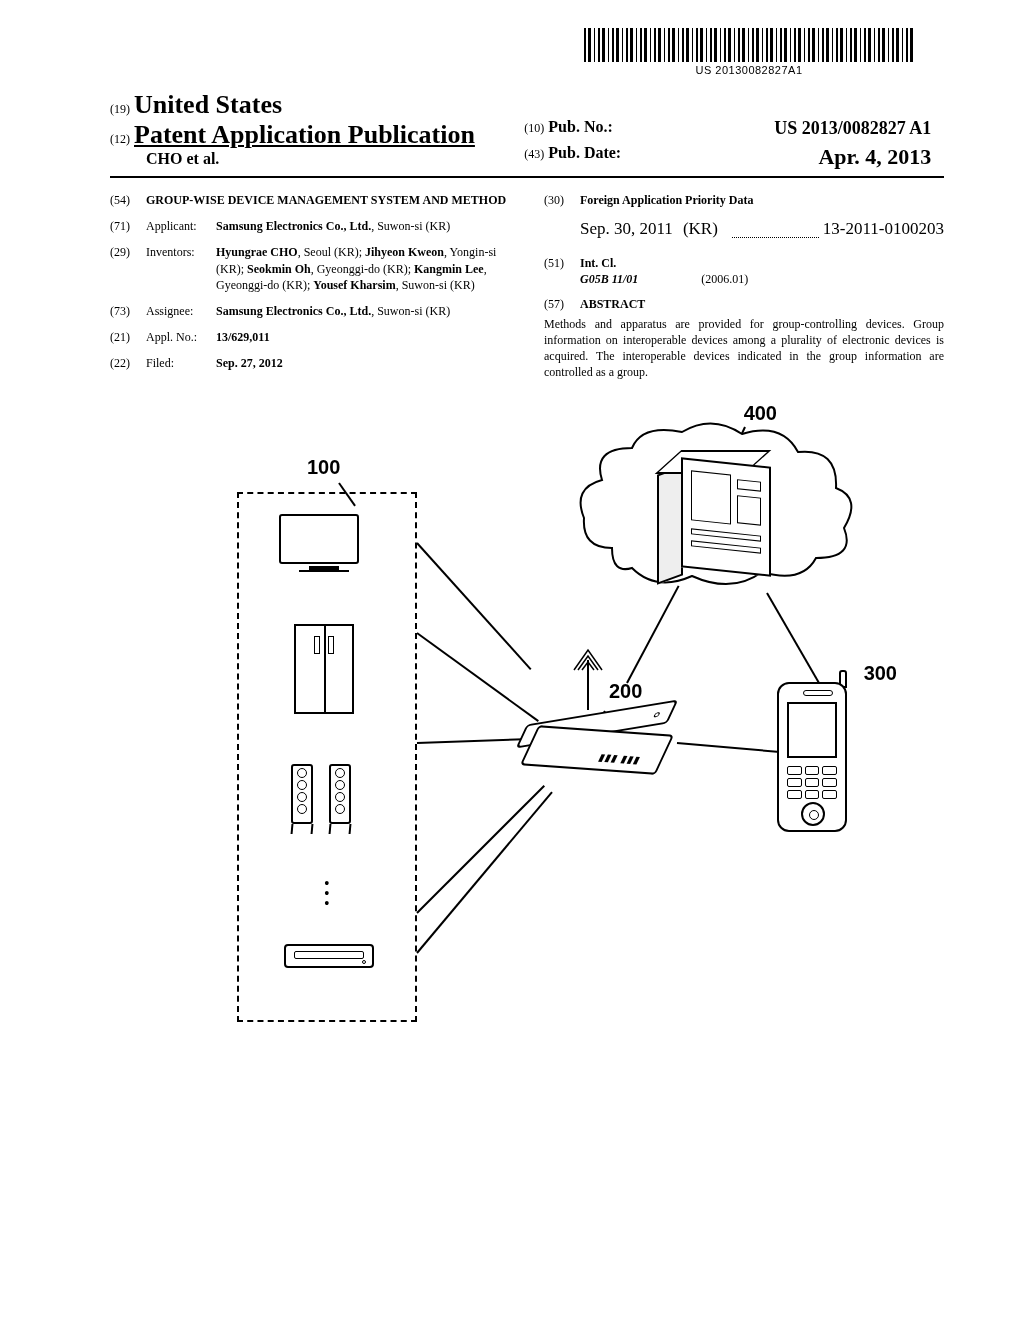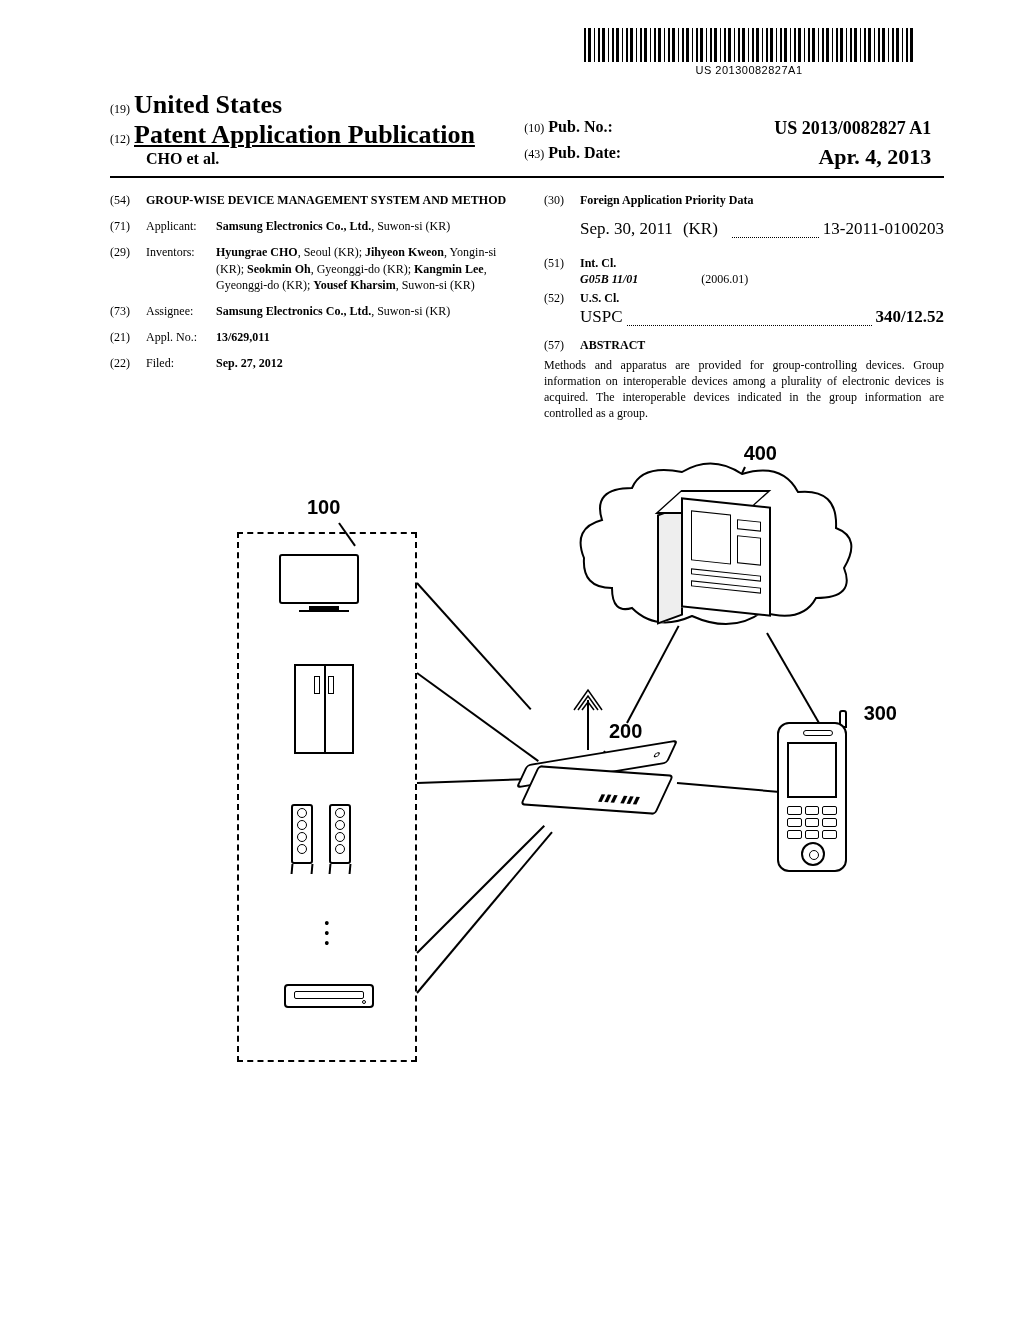--- a/index.html
+++ b/index.html
@@ -269,31 +269,20 @@
       <div class="code">(51)</div>
       <div class="content">
         <div class="bold">Int. Cl.</div>
         <div>
           <span class="bold italic">G05B 11/01</span>
           <span style="margin-left:60px">(2006.01)</span>
         </div>
       </div>
     </div>
 
-    <div class="entry" style="margin-bottom:2px">
-      <div class="code">(52)</div>
-      <div class="content">
-        <div class="bold">U.S. Cl.</div>
-        <div class="line-row">
-          <span>USPC</span>
-          <span class="dotted-line"></span>
-          <span class="bold">340/12.52</span>
-        </div>
-      </div>
-    </div>
 
     <div class="entry" style="margin-top:8px; margin-bottom:2px">
       <div class="code">(57)</div>
       <div class="content bold" style="text-align:left">ABSTRACT</div>
     </div>
     <div class="abstract-text">Methods and apparatus are provided for group-controlling devices. Group information on interoperable devices among a plurality of electronic devices is acquired. The interoperable devices indicated in the group information are controlled as a group.</div>
   </div>
 </div>
 
 <div class="figure">

